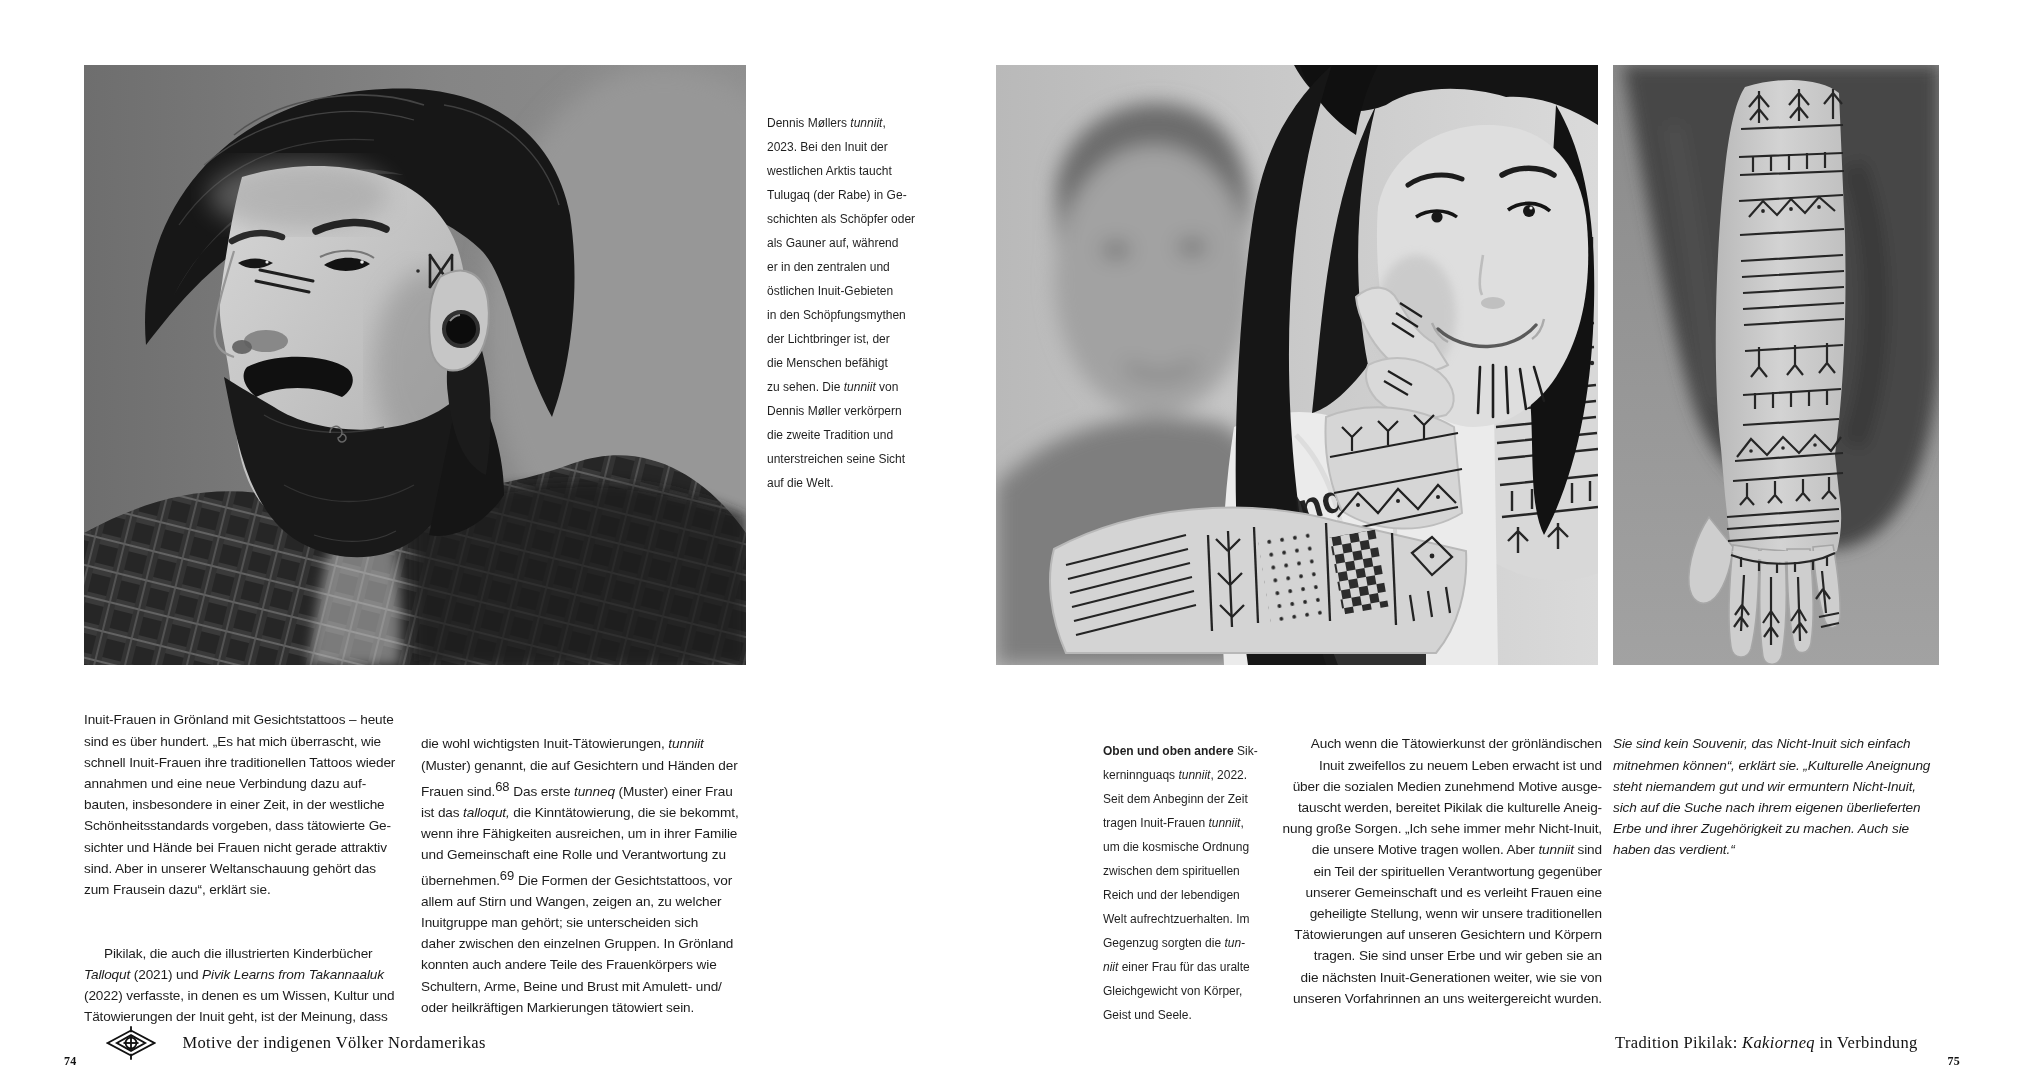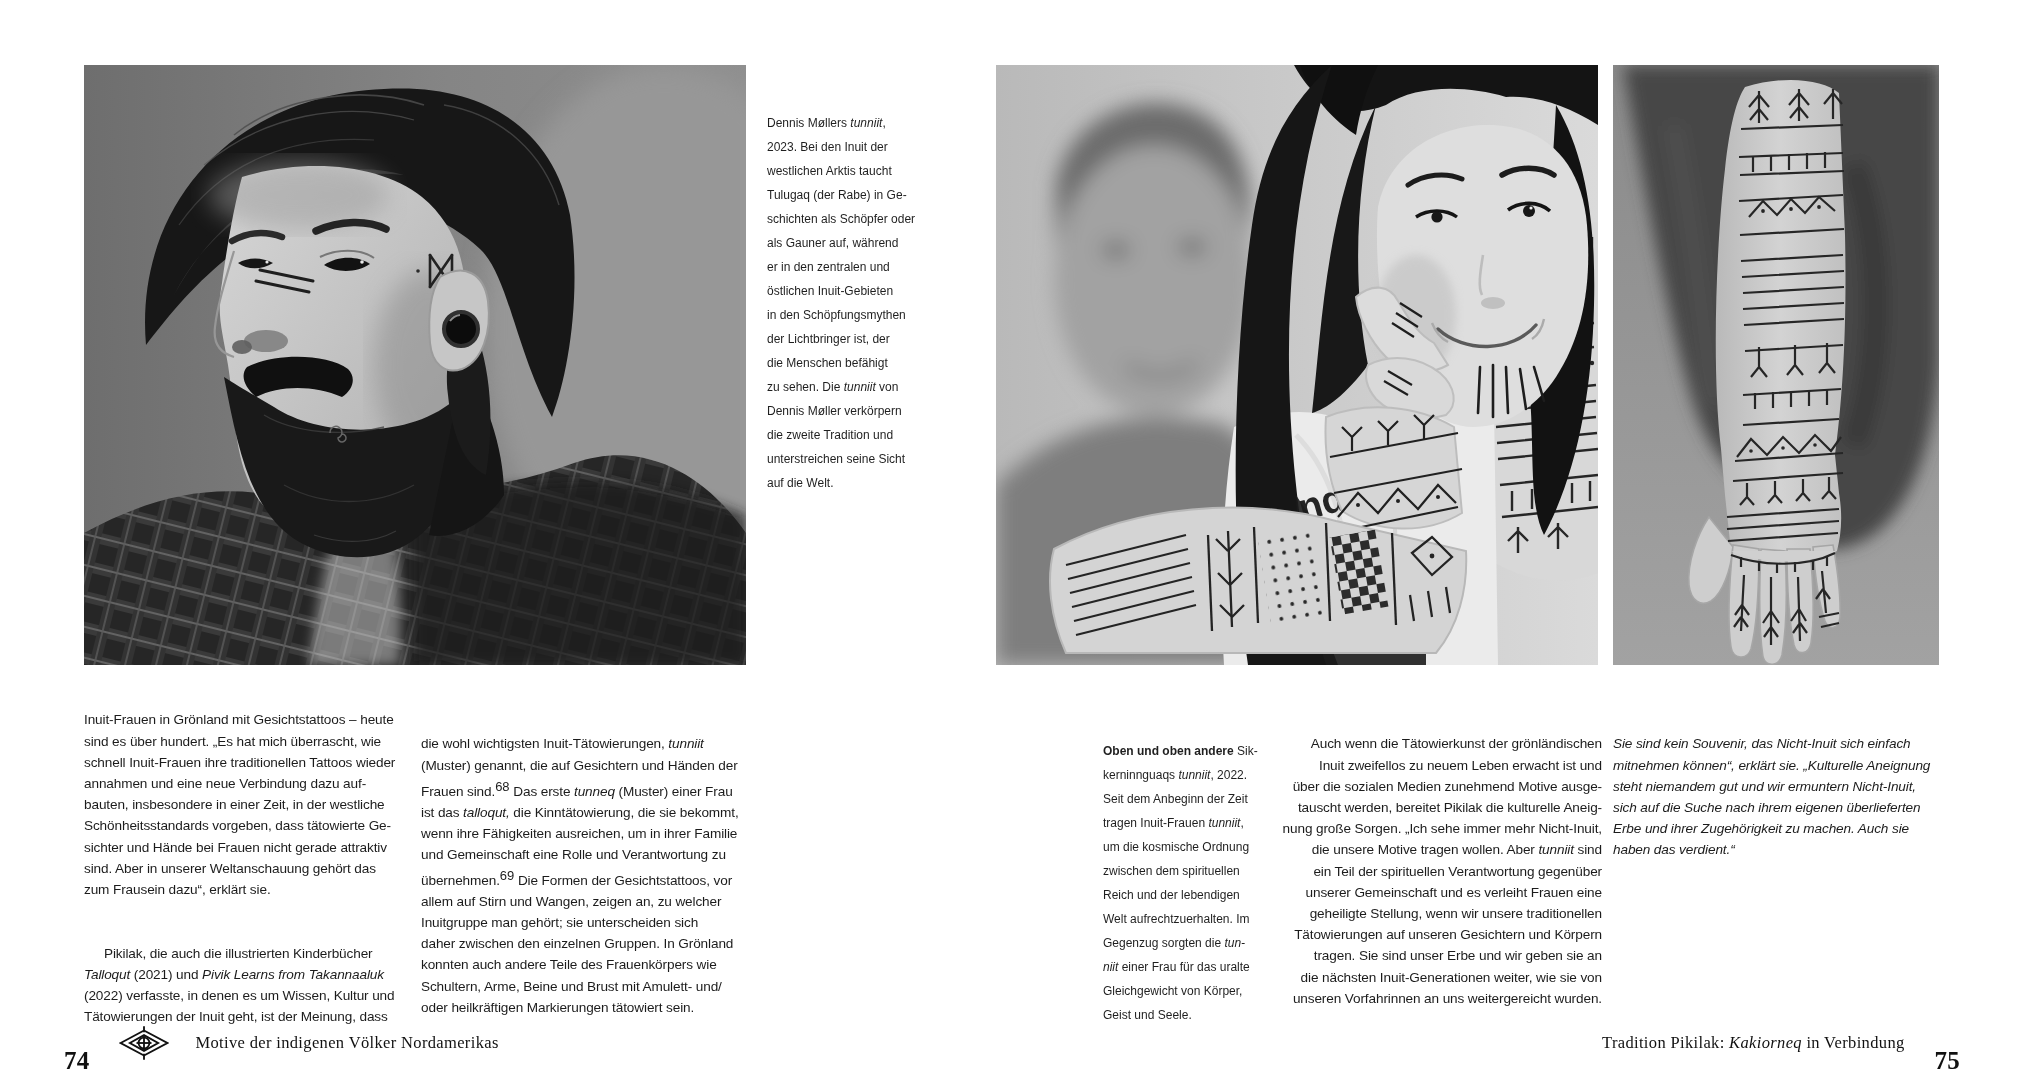--- a/index.html
+++ b/index.html
@@ -23,21 +23,21 @@
   .col p{margin:0;}
   .col p.indent{text-indent:20px;}
   .it{font-style:italic;}
   .bd{font-weight:bold;}
   .sup{font-size:13px;vertical-align:4.5px;letter-spacing:0;}
   
   .footer{
     position:absolute;top:1028px;height:30px;display:flex;align-items:center;
     font-family:"Liberation Serif","DejaVu Serif",serif;color:#111;
   }
-  .footer .pagenum{font-weight:bold;font-size:25px;letter-spacing:.2px;margin-top:36px;}
+  .footer .pagenum{font-weight:bold;font-size:12px;letter-spacing:.2px;margin-top:36px;}
   .footer .ftitle{font-size:16.5px;letter-spacing:.35px;}
   .footer-left{left:64px;gap:0;}
   .footer-right{right:62px;}
   .ornament{margin:0 26px 0 30px;display:block;}
 </style>
 </head>
 <body>
 
 <div class="photo" style="left:84px;top:65px;width:662px;height:600px;">
   <svg width="662" height="600" viewBox="0 0 662 600">

